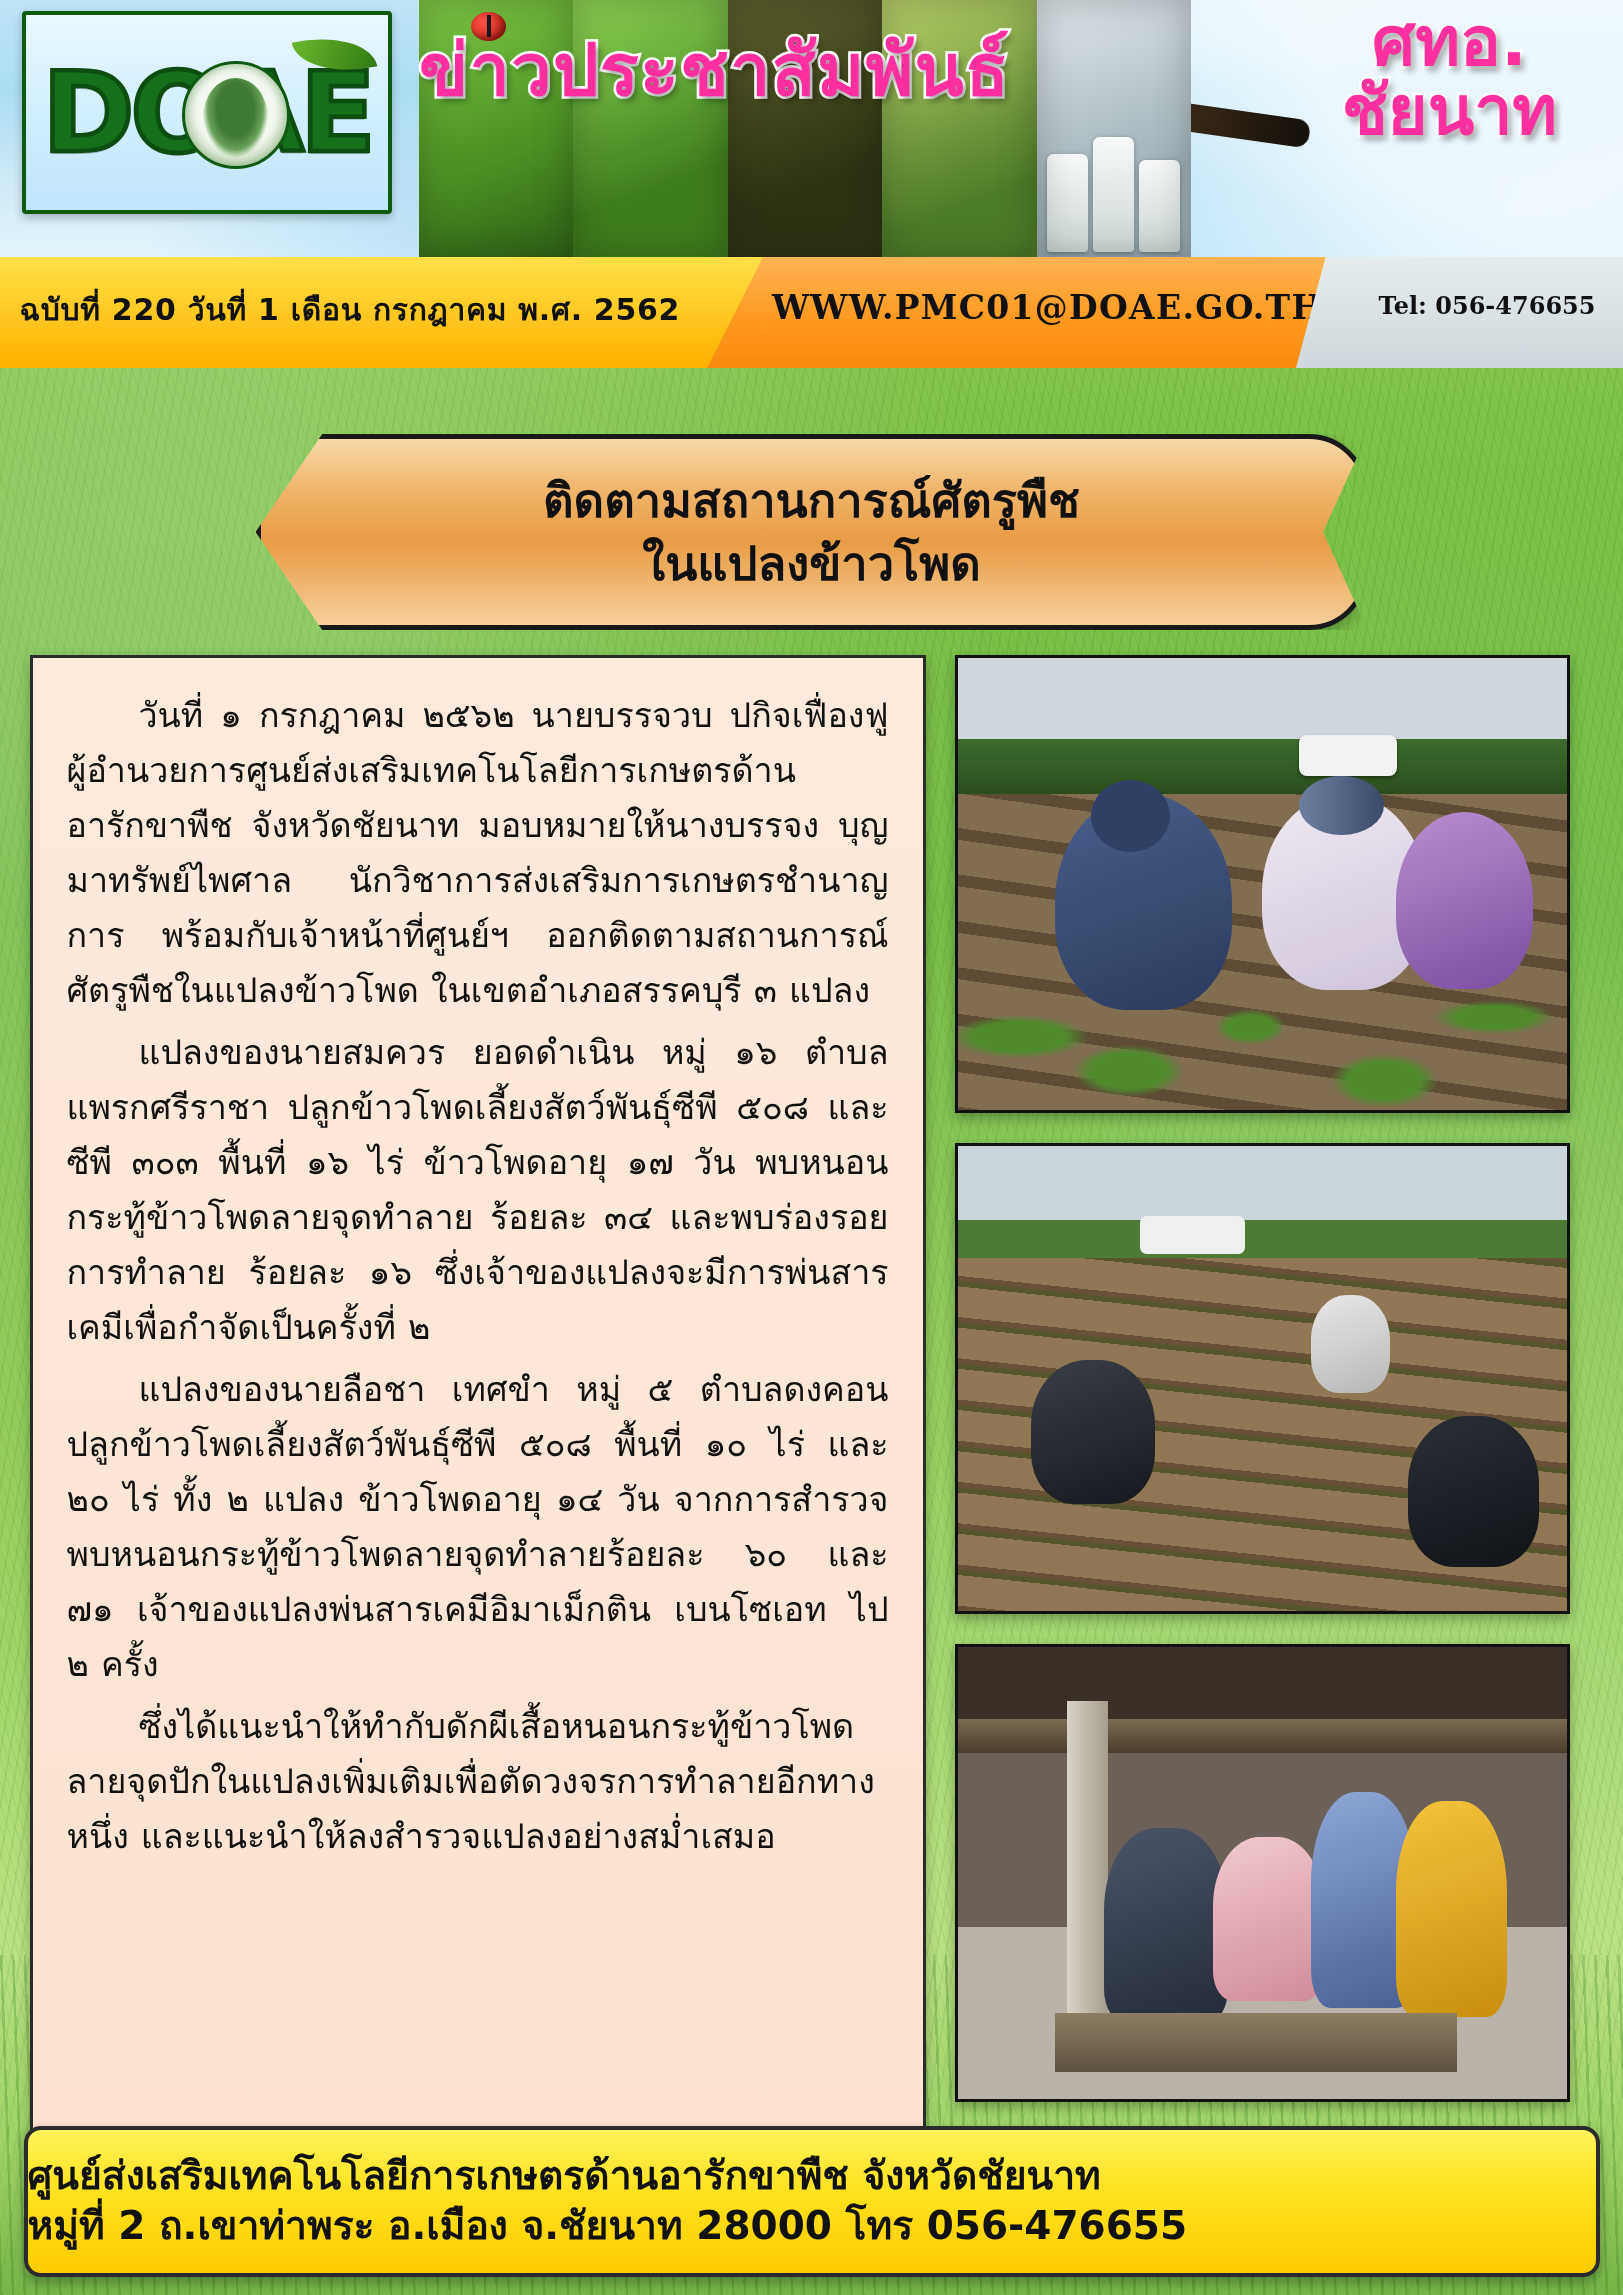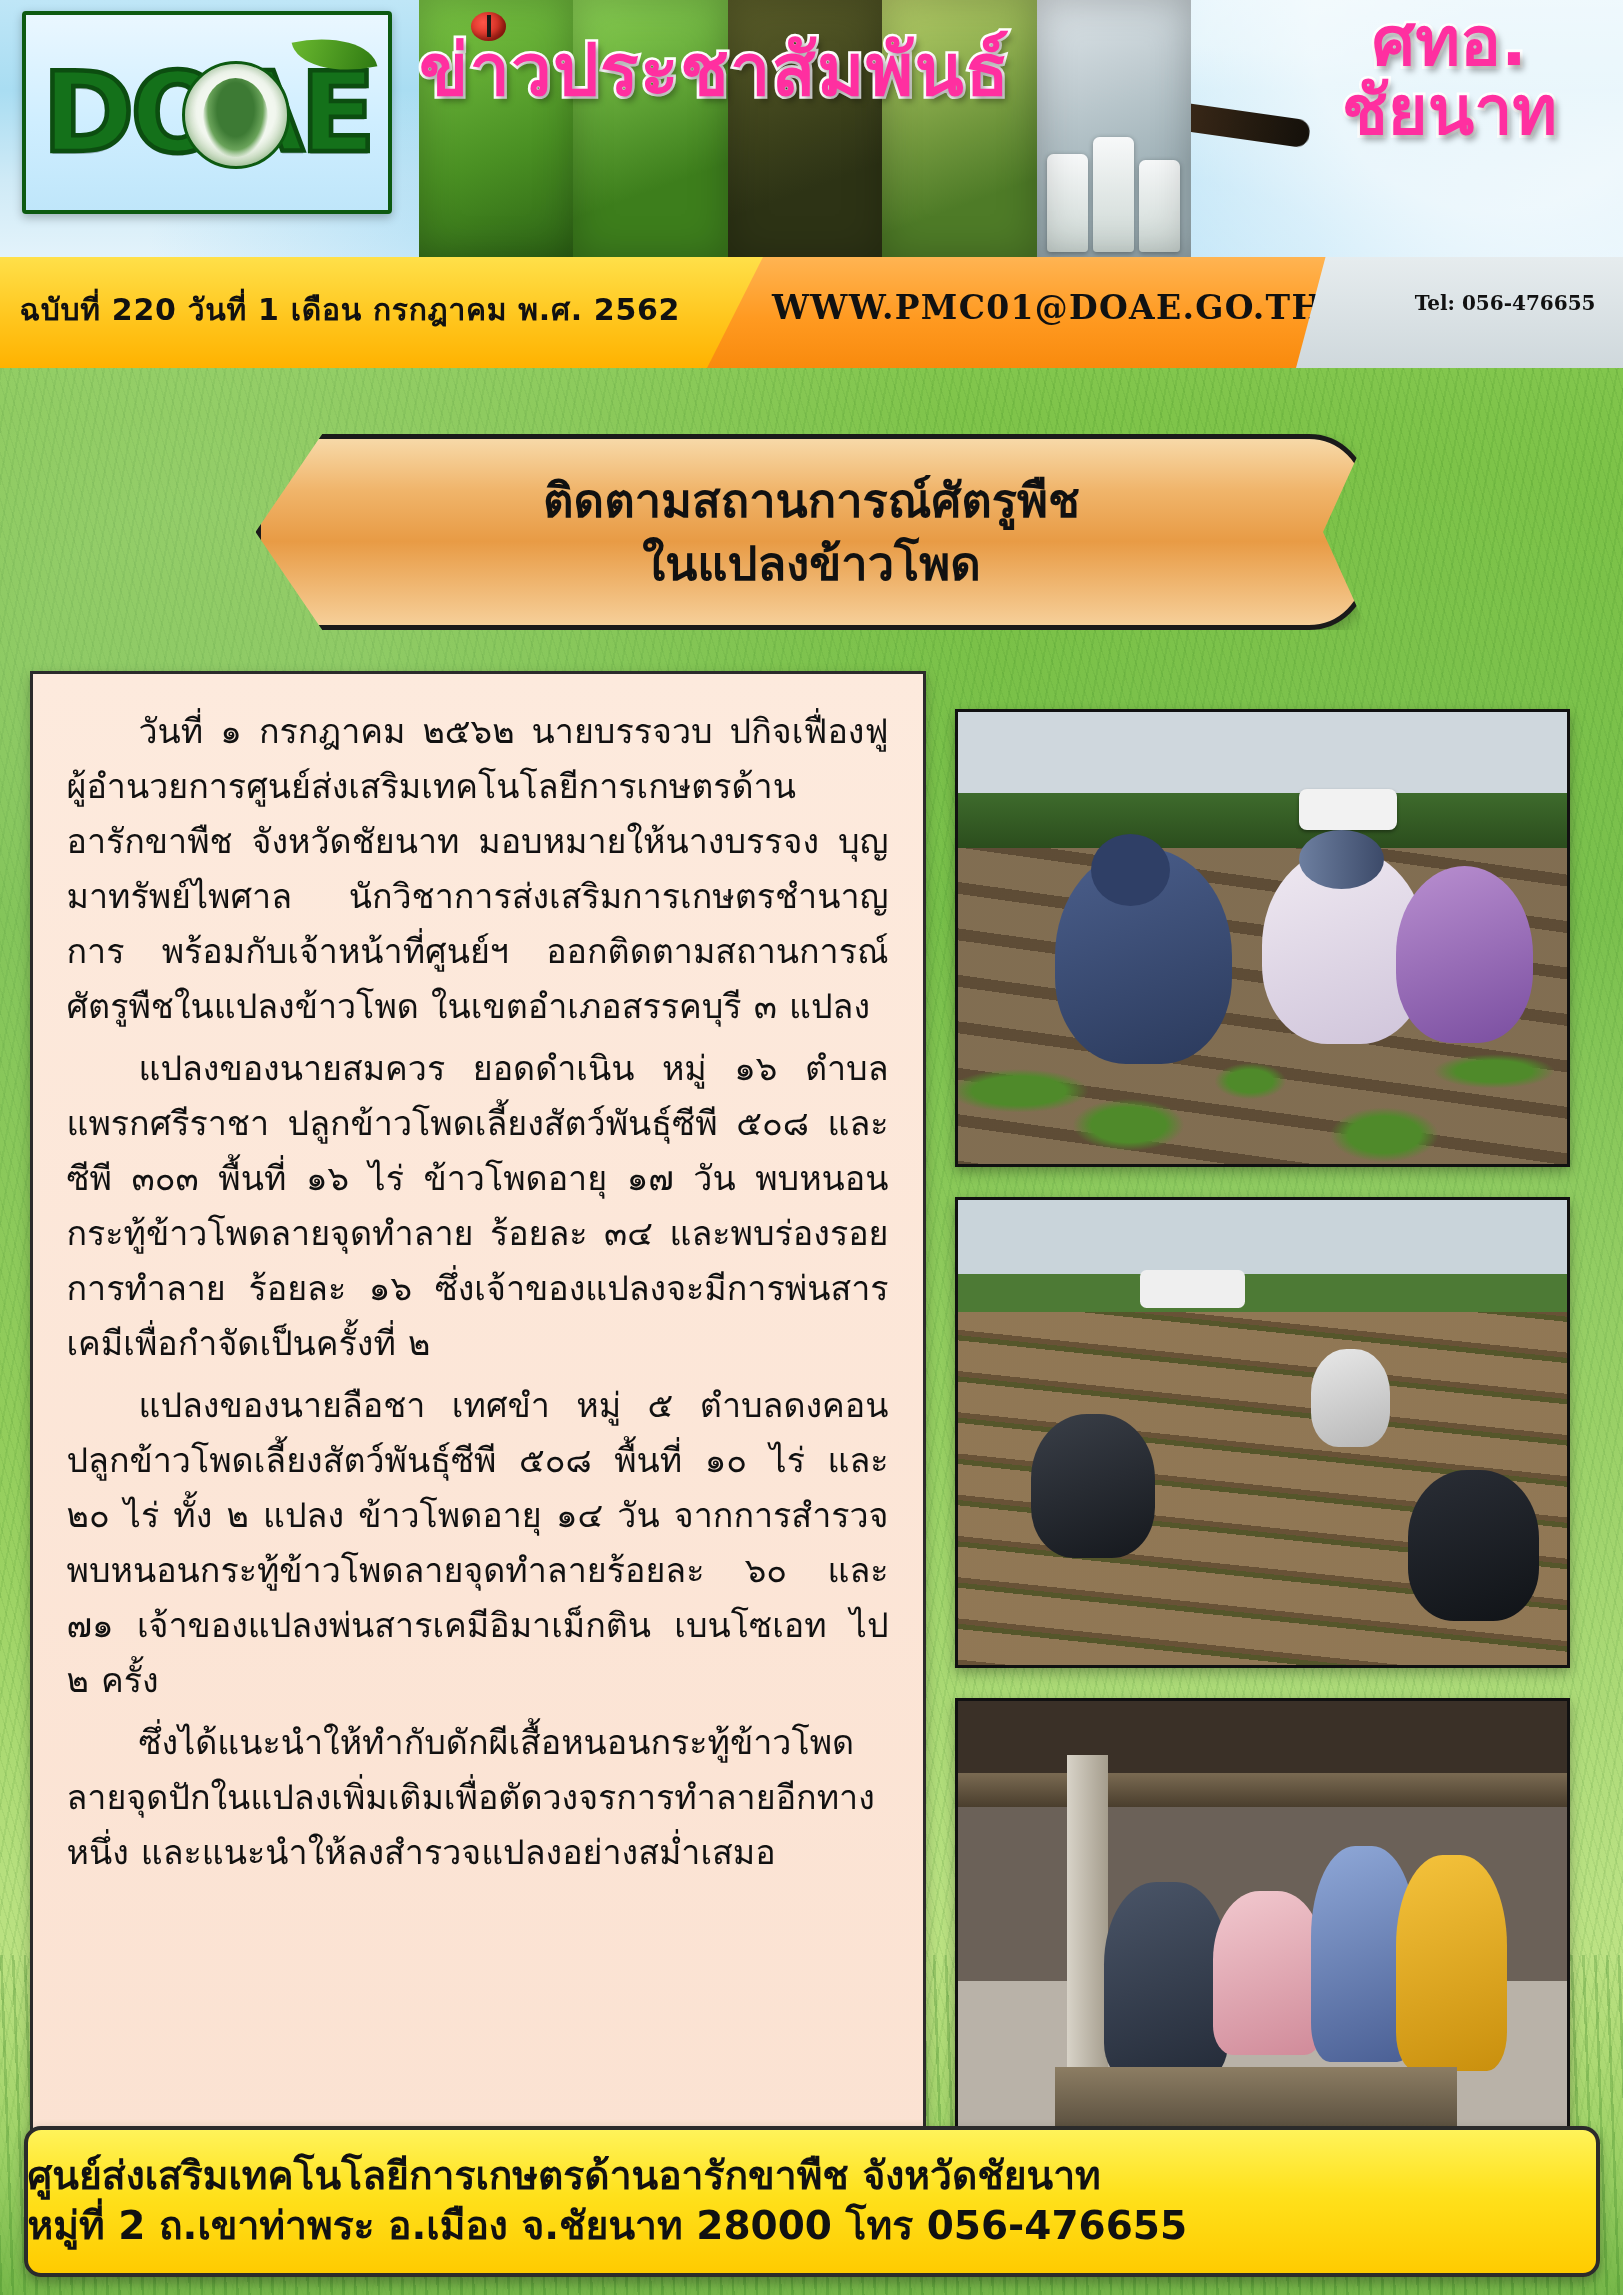--- a/index.html
+++ b/index.html
@@ -143,21 +143,21 @@
     font-size:33px; font-weight:900; color:#111; letter-spacing:1.3px;
   }
   .infobar .greyband {
     position:absolute; left:1296px; top:0; width:328px; height:111px;
     background: linear-gradient(180deg,#e6ecee 0%, #cfd8dc 100%);
     clip-path: polygon(9% 0, 100% 0, 100% 100%, 0% 100%);
   }
   .infobar .tel {
     position:absolute; right:27.5px; top:34px;
     font-family:"DejaVu Serif","Liberation Serif",serif;
-    font-size:20px; font-weight:700; color:#111;
+    font-size:24px; font-weight:700; color:#111;
   }
 
   
   .headline-wrap {
     position:relative; margin: 66px auto 0; width: 1112px; height: 196px;
   }
   .headline {
     position:absolute; left:0; top:0; width:1112px; height:196px;
     background: linear-gradient(180deg,#f7d9a8 0%, #f0b46a 28%, #e89b45 55%, #f6cf99 100%);
     border: 5.2px solid #1a1a1a;
@@ -166,22 +166,22 @@
     display:flex; flex-direction:column; align-items:center; justify-content:center;
     box-shadow: 0 6.5px 14.4px rgba(0,0,0,.25);
   }
   .headline div {
     font-size:47px; font-weight:900; color:#111; line-height:1.35;
     text-align:center;
   }
 
   
   .content {
-    position:relative; margin: 41px auto 0; width: 1564px;
-    display:flex; gap:29px; align-items:flex-end;
+    position:relative; margin: 25px auto 0; width: 1564px;
+    display:flex; gap:29px; align-items:flex-start;
   }
   .article {
     width: 896px;
     background: linear-gradient(180deg,#fdeadd 0%, #fbe2d2 100%);
     border: 3.3px solid #2b2b2b;
     padding: 30px 34px 39px 34px;
     box-shadow: 0 5.2px 11.8px rgba(0,0,0,.25);
     min-height: 1485px;
   }
   .article p {

